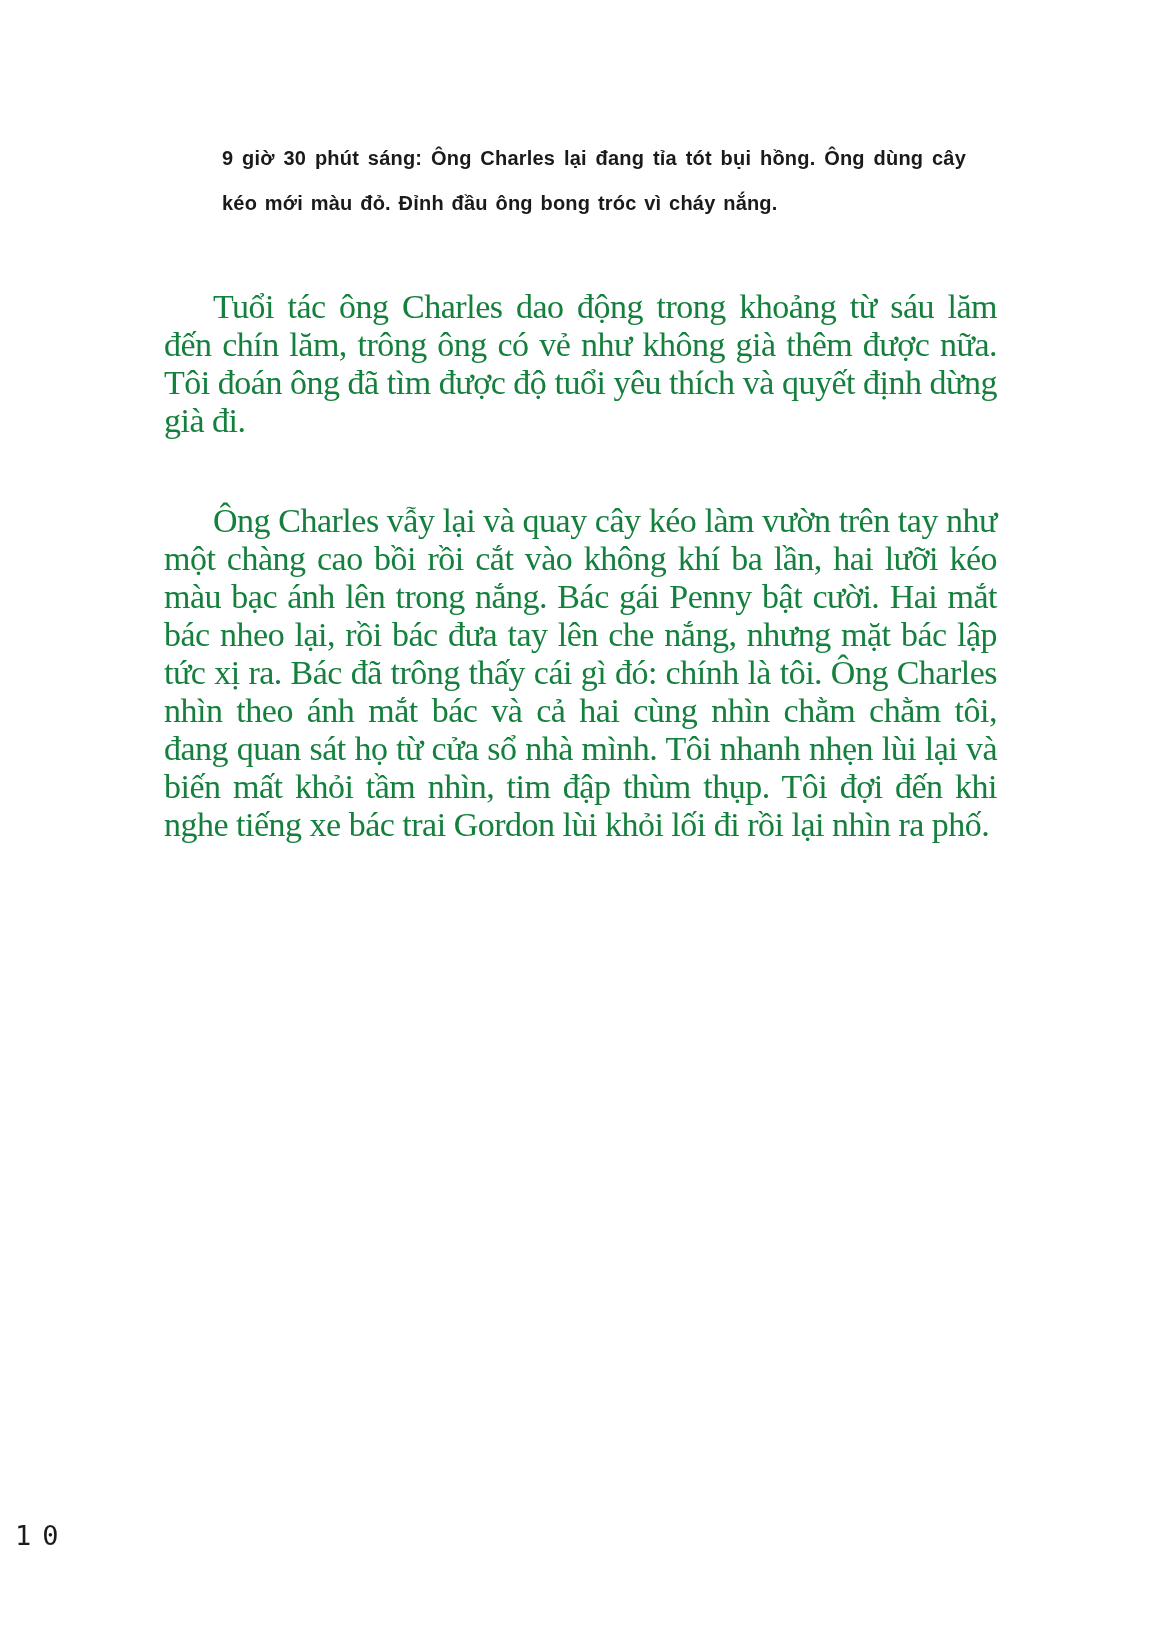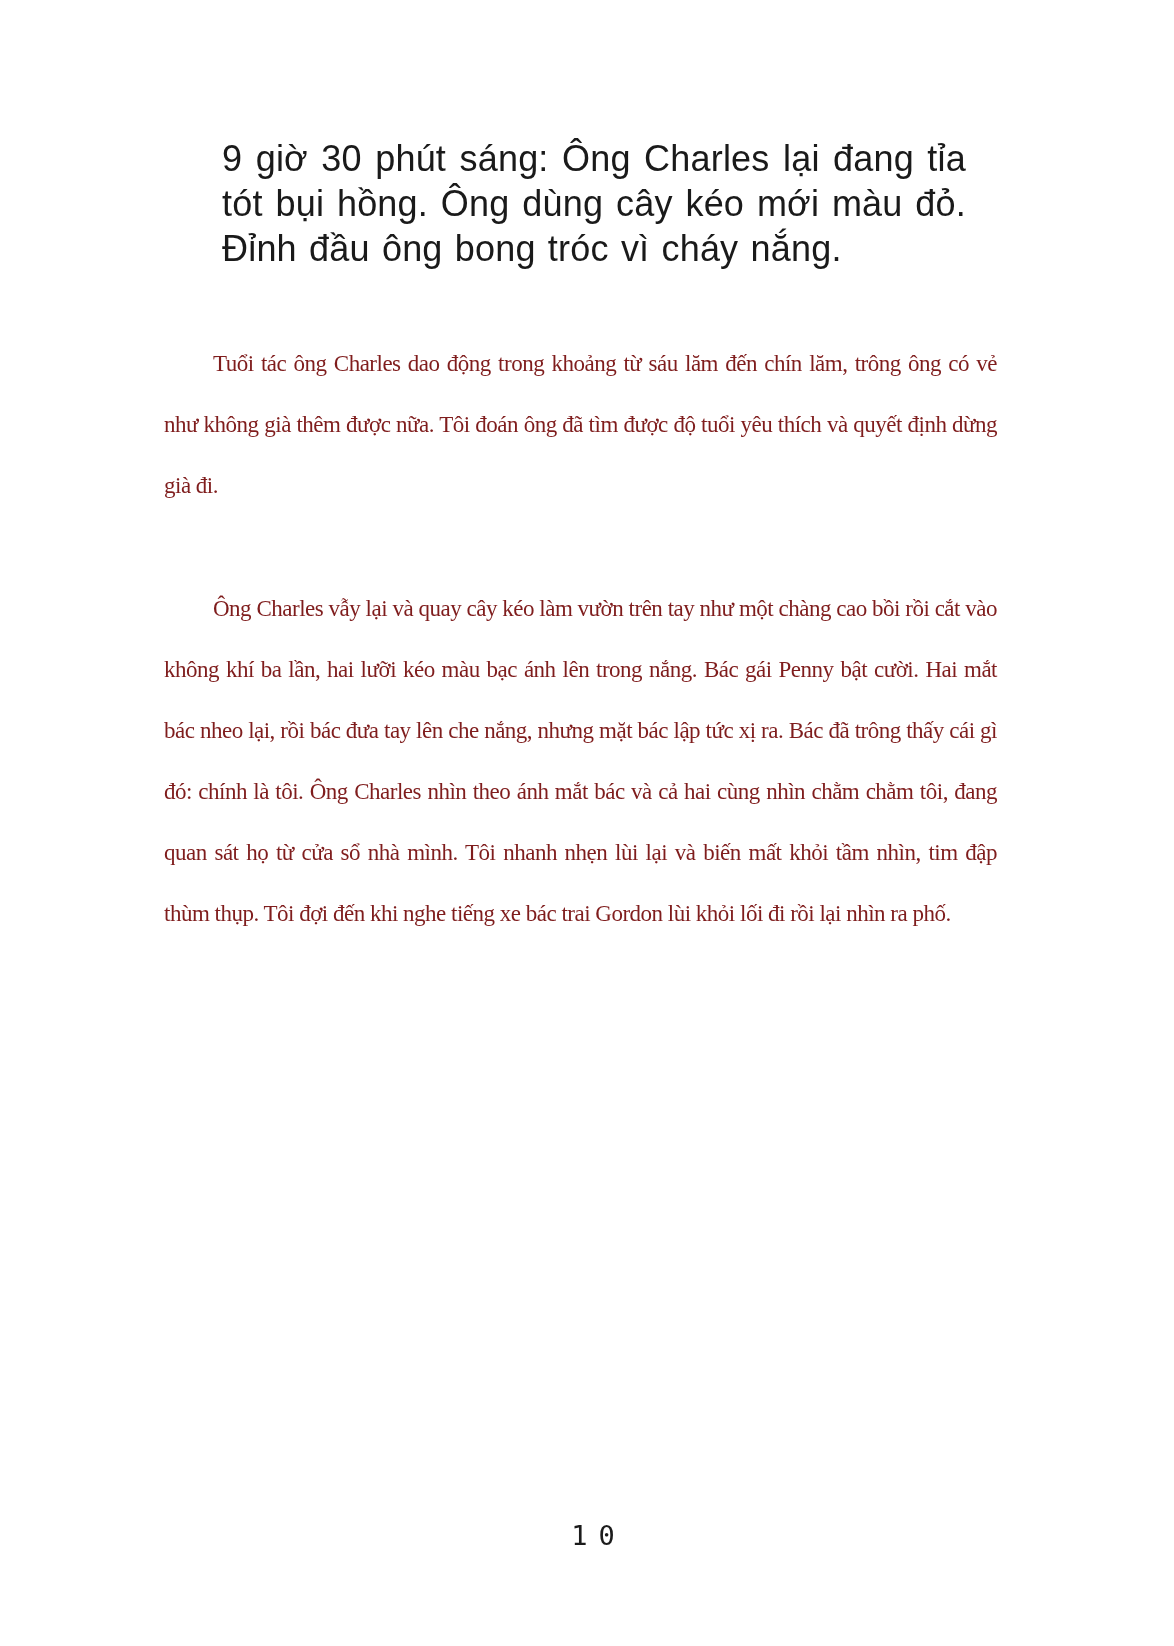--- a/index.html
+++ b/index.html
@@ -19,43 +19,43 @@
     box-sizing: border-box;
     padding: 136px 177px 0 164px;
     color: #1b1b1b;
   }
   .para {
     margin: 0 0 62px 0;
     text-align: justify;
   }
   .para-narrative {
     font-family: "Liberation Serif", serif;
-    font-size: 23px;
-    line-height: 61px;
+    font-size: 34px;
+    line-height: 38px;
     letter-spacing: -0.5px;
     text-indent: 49px;
-    color: #7f1d1d;
+    color: #15803d;
   }
   .para-timestamp {
     font-family: "Liberation Sans", sans-serif;
-    font-weight: 400;
-    font-size: 36px;
+    font-weight: 700;
+    font-size: 20px;
     line-height: 45px;
     letter-spacing: 0.2px;
     word-spacing: 2px;
     margin-left: 58px;
     margin-right: 31px;
     color: #1a1a1a;
   }
   .page-number {
     position: absolute;
-    left: 12px;
+    left: 4px;
     right: 0;
     bottom: 95px;
-    text-align: center;
+    text-align: left;
     font-family: "DejaVu Sans Mono", monospace;
     font-size: 27px;
     letter-spacing: 11px;
     text-indent: 11px; 
     color: #1b1b1b;
   }
 </style>
 </head>
 <body style="background: rgb(255, 255, 255);">
 

